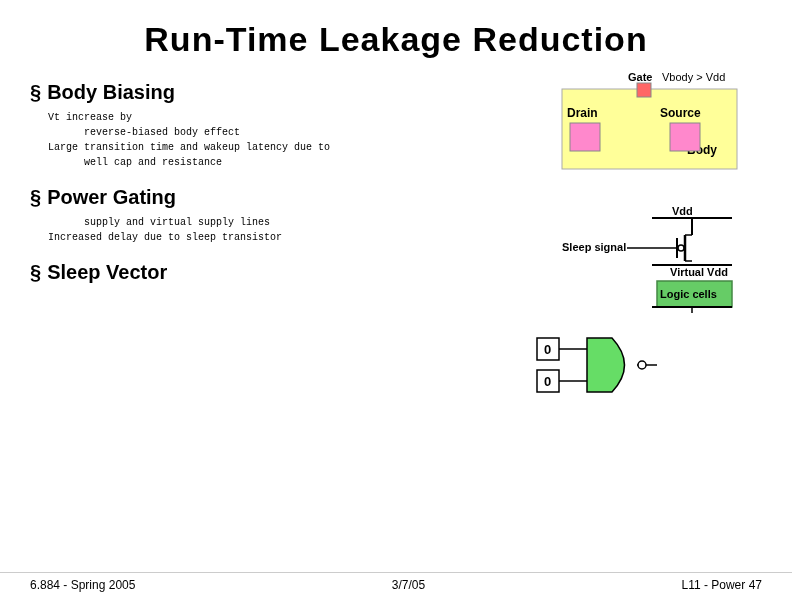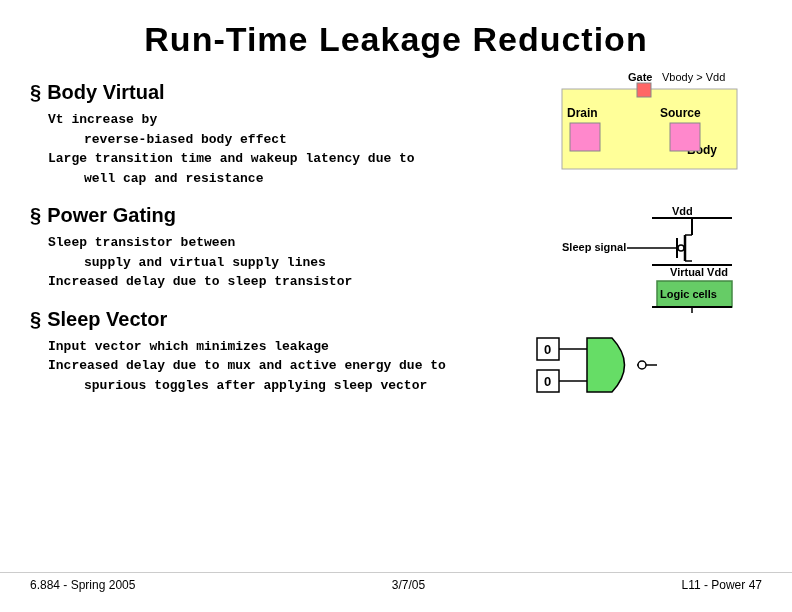--- a/index.html
+++ b/index.html
@@ -55,24 +55,23 @@
       font-weight: bold;
       margin-top: 8px;
       margin-bottom: 2px;
       display: flex;
       align-items: center;
       gap: 6px;
     }
 
     .sub-text {
       font-family: 'Courier New', Courier, monospace;
-      font-size: 13px;
+      font-size: 10px;
       padding-left: 18px;
       line-height: 1.5;
-      font-weight: bold;
     }
 
     .indent {
       padding-left: 36px;
     }
 
     
     .footer {
       position: absolute;
       bottom: 20px;
@@ -99,47 +98,41 @@
 <div class="slide">
 
   <div class="title">Run-Time Leakage Reduction</div>
 
   <div class="content-area">
 
     <div class="left-column">
 
       <div class="section-header">
         <span>§</span>
-        <span>Body Virtual</span>
+        <span>Body Biasing</span>
       </div>
       <div class="sub-text">
         <div>Vt increase by</div>
         <div class="indent">reverse-biased body effect</div>
         <div>Large transition time and wakeup latency due to</div>
         <div class="indent">well cap and resistance</div>
       </div>
 
       <div class="section-header" style="margin-top:12px;">
         <span>§</span>
         <span>Power Gating</span>
       </div>
       <div class="sub-text">
-        <div>Sleep transistor between</div>
         <div class="indent">supply and virtual supply lines</div>
         <div>Increased delay due to sleep transistor</div>
       </div>
 
       <div class="section-header" style="margin-top:12px;">
         <span>§</span>
         <span>Sleep Vector</span>
-      </div>
-      <div class="sub-text">
-        <div>Input vector which minimizes leakage</div>
-        <div>Increased delay due to mux and active energy due to</div>
-        <div class="indent">spurious toggles after applying sleep vector</div>
       </div>
 
     </div>
 
     <div class="right-column">
 
       <div>
         <svg class="diagram-svg" width="210" height="108">
 
           <rect x="30" y="20" width="175" height="80" fill="#ffff99" stroke="#aaa" stroke-width="1"></rect>

